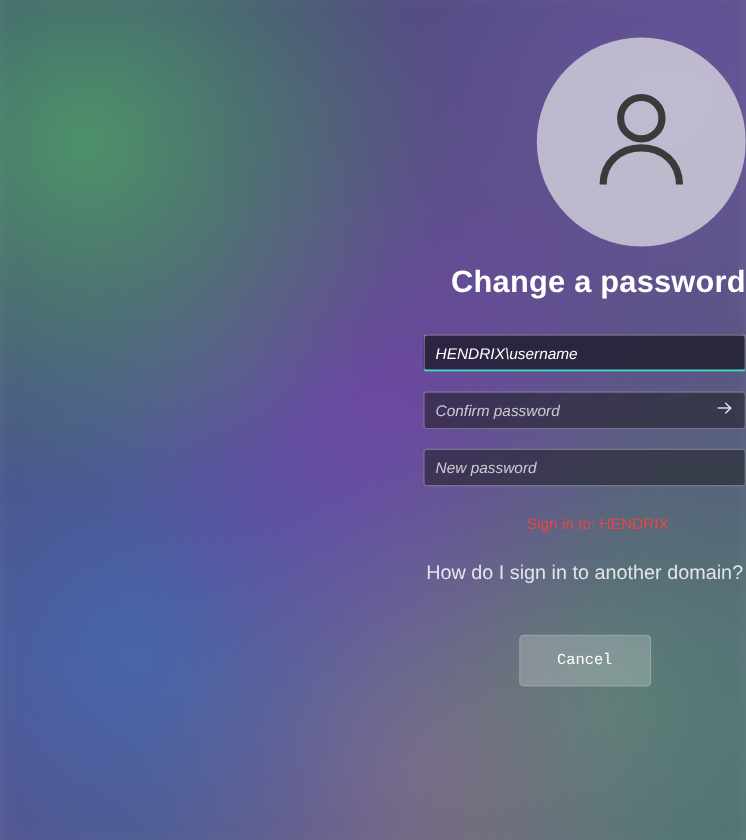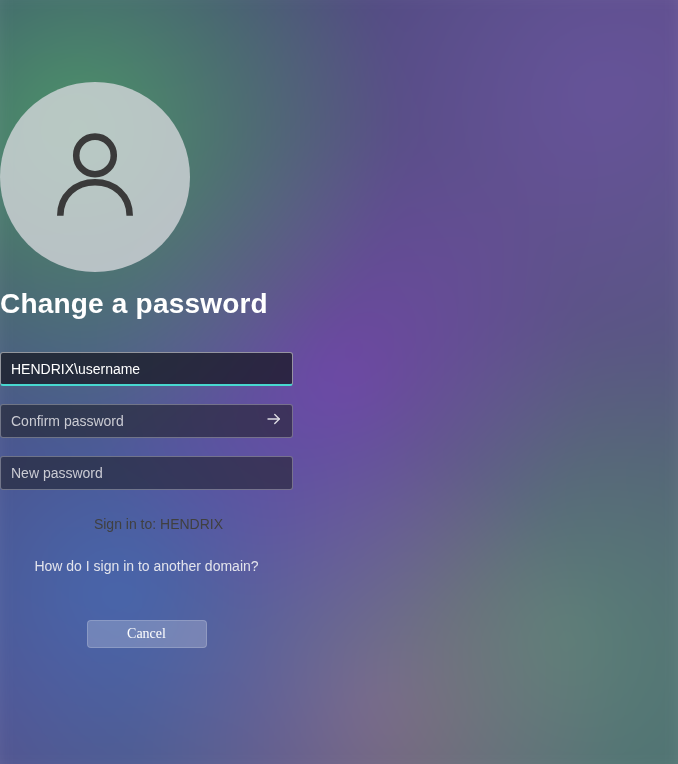--- a/index.html
+++ b/index.html
@@ -32,22 +32,22 @@
       filter: blur(18px);
       transform: scale(1.1);
     }
     
     .container {
       position: relative;
       width: 100%;
       height: 100%;
       display: flex;
       flex-direction: column;
-      align-items: flex-start;
-      padding-top: 82px;
+      align-items: flex-end;
+      padding-top: 34px;
     }
     
     .avatar {
       width: 190px;
       height: 190px;
       border-radius: 50%;
       background: rgba(220, 220, 225, 0.75);
       display: flex;
       align-items: center;
       justify-content: center;
@@ -89,20 +89,21 @@
       width: 100%;
       height: 34px;
       background: rgba(30, 30, 35, 0.55);
       border: 1px solid rgba(255, 255, 255, 0.3);
       border-radius: 3px;
       color: #ffffff;
       font-size: 14px;
       padding: 0 10px;
       outline: none;
       font-family: 'Segoe UI', Tahoma, sans-serif;
+      font-style: italic;
     }
     
     input.focused {
       border: 1px solid rgba(255, 255, 255, 0.5);
       border-bottom: 2px solid #48d8d0;
       background: rgba(20, 20, 28, 0.7);
     }
     
     input::placeholder {
       color: rgba(220, 220, 225, 0.9);
@@ -126,44 +127,44 @@
       cursor: pointer;
       border-radius: 3px;
     }
     
     .submit-arrow svg {
       width: 18px;
       height: 18px;
     }
     
     .signin-text {
-      color: #404040;
+      color: #ef4444;
       font-size: 14px;
       margin-top: 8px;
       margin-bottom: 26px;
       margin-left: 24px;
     }
     
     .domain-link {
       color: rgba(235, 235, 240, 0.95);
-      font-size: 14px;
+      font-size: 18px;
       cursor: pointer;
       margin-bottom: 46px;
     }
     
     .cancel-button {
       width: 120px;
-      height: 28px;
+      height: 47px;
       background: rgba(255, 255, 255, 0.22);
       border: 1px solid rgba(255, 255, 255, 0.18);
       border-radius: 4px;
       color: #ffffff;
       font-size: 14px;
       cursor: pointer;
-      font-family: Liberation Serif, serif;
+      font-family: Liberation Mono, monospace;
     }
   </style>
 </head>
 <body>
 
 <div class="background"></div>
 
 <div class="container">
 
   <div class="avatar">

